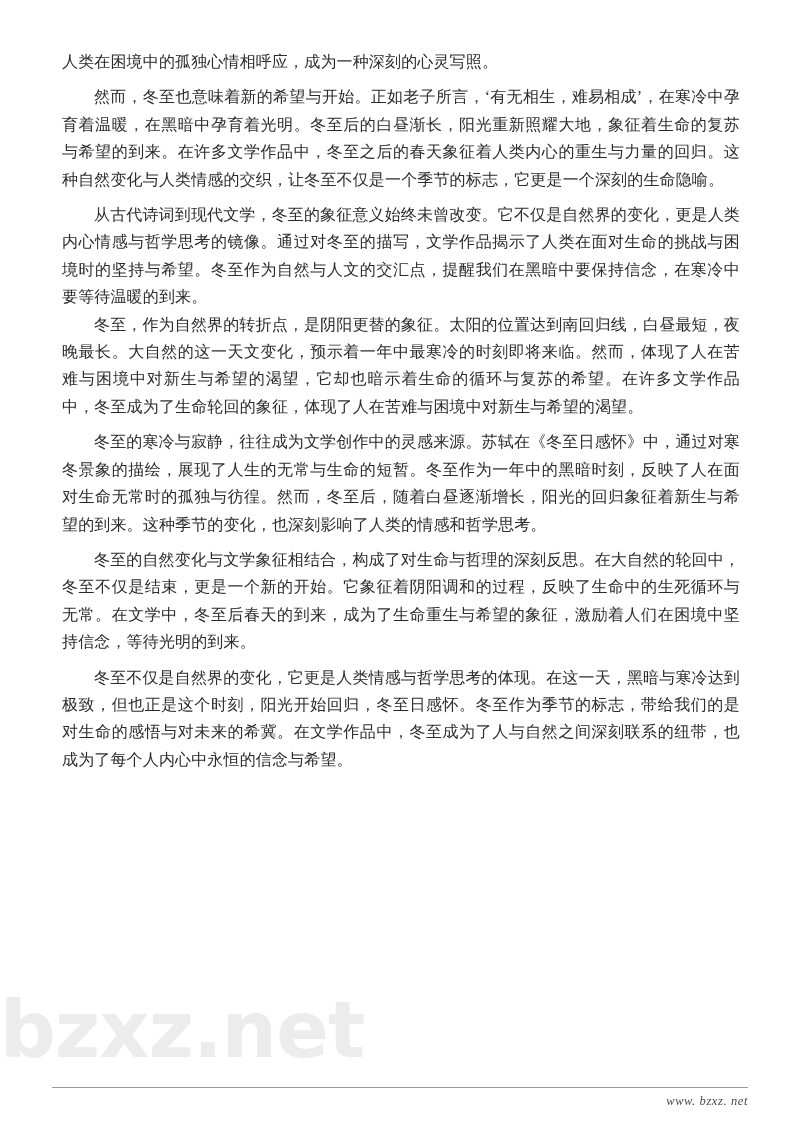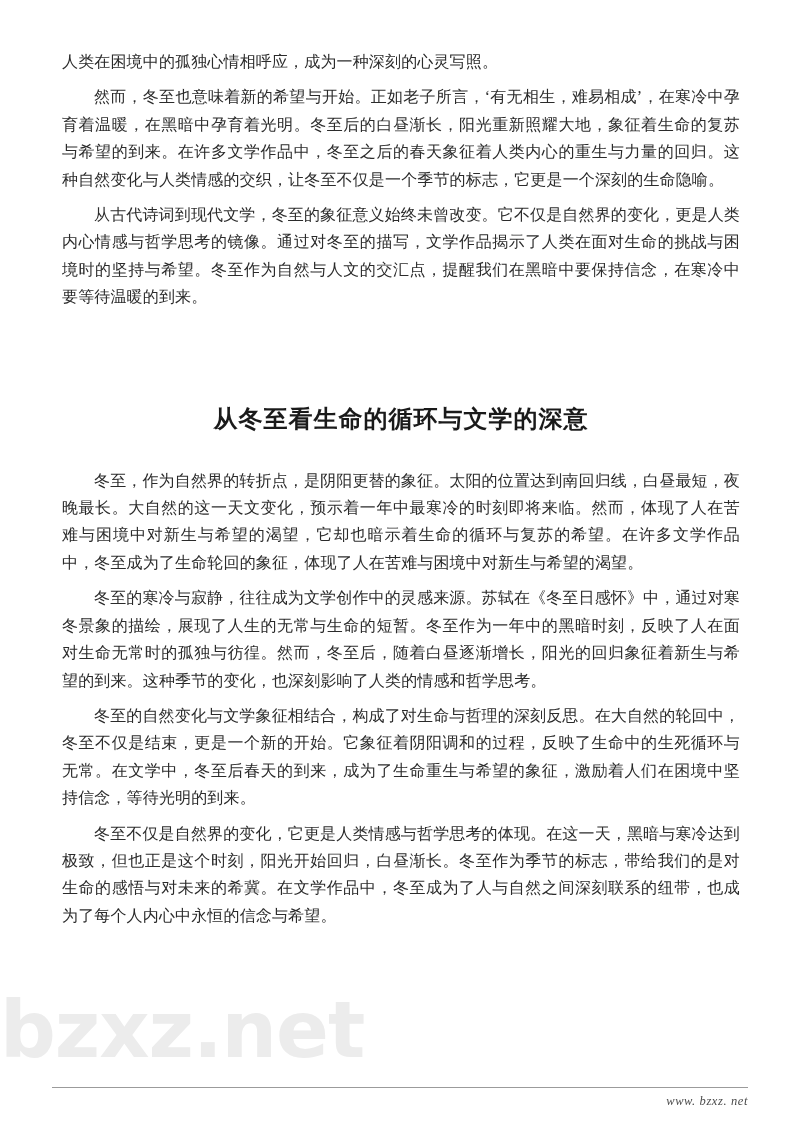--- a/index.html
+++ b/index.html
@@ -99,32 +99,29 @@
   <div class="watermark">bzxz.net</div>
 
   <div class="content">
 
     <p class="para">人类在困境中的孤独心情相呼应，成为一种深刻的心灵写照。</p>
 
     <p class="para indent gap">然而，冬至也意味着新的希望与开始。正如老子所言，‘有无相生，难易相成’，在寒冷中孕育着温暖，在黑暗中孕育着光明。冬至后的白昼渐长，阳光重新照耀大地，象征着生命的复苏与希望的到来。在许多文学作品中，冬至之后的春天象征着人类内心的重生与力量的回归。这种自然变化与人类情感的交织，让冬至不仅是一个季节的标志，它更是一个深刻的生命隐喻。</p>
 
     <p class="para indent gap">从古代诗词到现代文学，冬至的象征意义始终未曾改变。它不仅是自然界的变化，更是人类内心情感与哲学思考的镜像。通过对冬至的描写，文学作品揭示了人类在面对生命的挑战与困境时的坚持与希望。冬至作为自然与人文的交汇点，提醒我们在黑暗中要保持信念，在寒冷中要等待温暖的到来。</p>
 
-    <div class="title-block">
-      <h1 class="title">从冬至看生命的循环与文学的深意</h1>
-    </div>
 
     <p class="para indent">冬至，作为自然界的转折点，是阴阳更替的象征。太阳的位置达到南回归线，白昼最短，夜晚最长。大自然的这一天文变化，预示着一年中最寒冷的时刻即将来临。然而，体现了人在苦难与困境中对新生与希望的渴望，它却也暗示着生命的循环与复苏的希望。在许多文学作品中，冬至成为了生命轮回的象征，体现了人在苦难与困境中对新生与希望的渴望。</p>
 
     <p class="para indent gap">冬至的寒冷与寂静，往往成为文学创作中的灵感来源。苏轼在《冬至日感怀》中，通过对寒冬景象的描绘，展现了人生的无常与生命的短暂。冬至作为一年中的黑暗时刻，反映了人在面对生命无常时的孤独与彷徨。然而，冬至后，随着白昼逐渐增长，阳光的回归象征着新生与希望的到来。这种季节的变化，也深刻影响了人类的情感和哲学思考。</p>
 
 
     <p class="para indent gap">冬至的自然变化与文学象征相结合，构成了对生命与哲理的深刻反思。在大自然的轮回中，冬至不仅是结束，更是一个新的开始。它象征着阴阳调和的过程，反映了生命中的生死循环与无常。在文学中，冬至后春天的到来，成为了生命重生与希望的象征，激励着人们在困境中坚持信念，等待光明的到来。</p>
 
-    <p class="para indent gap">冬至不仅是自然界的变化，它更是人类情感与哲学思考的体现。在这一天，黑暗与寒冷达到极致，但也正是这个时刻，阳光开始回归，白昼渐长。冬至作为季节的标志，带给我们的是对生命的感悟与对未来的希冀。在文学作品中，冬至成为了人与自然之间深刻联系的纽带，也成为了每个人内心中永恒的信念与希望。</p>
+    <p class="para indent gap">冬至不仅是自然界的变化，它更是人类情感与哲学思考的体现。在这一天，黑暗与寒冷达到极致，但也正是这个时刻，阳光开始回归，冬至日感怀。冬至作为季节的标志，带给我们的是对生命的感悟与对未来的希冀。在文学作品中，冬至成为了人与自然之间深刻联系的纽带，也成为了每个人内心中永恒的信念与希望。</p>
 
   </div>
 
   <div class="footer">
     <div class="footer-rule"></div>
     <div class="footer-text">www. bzxz. net</div>
   </div>
 
 </div>
 

